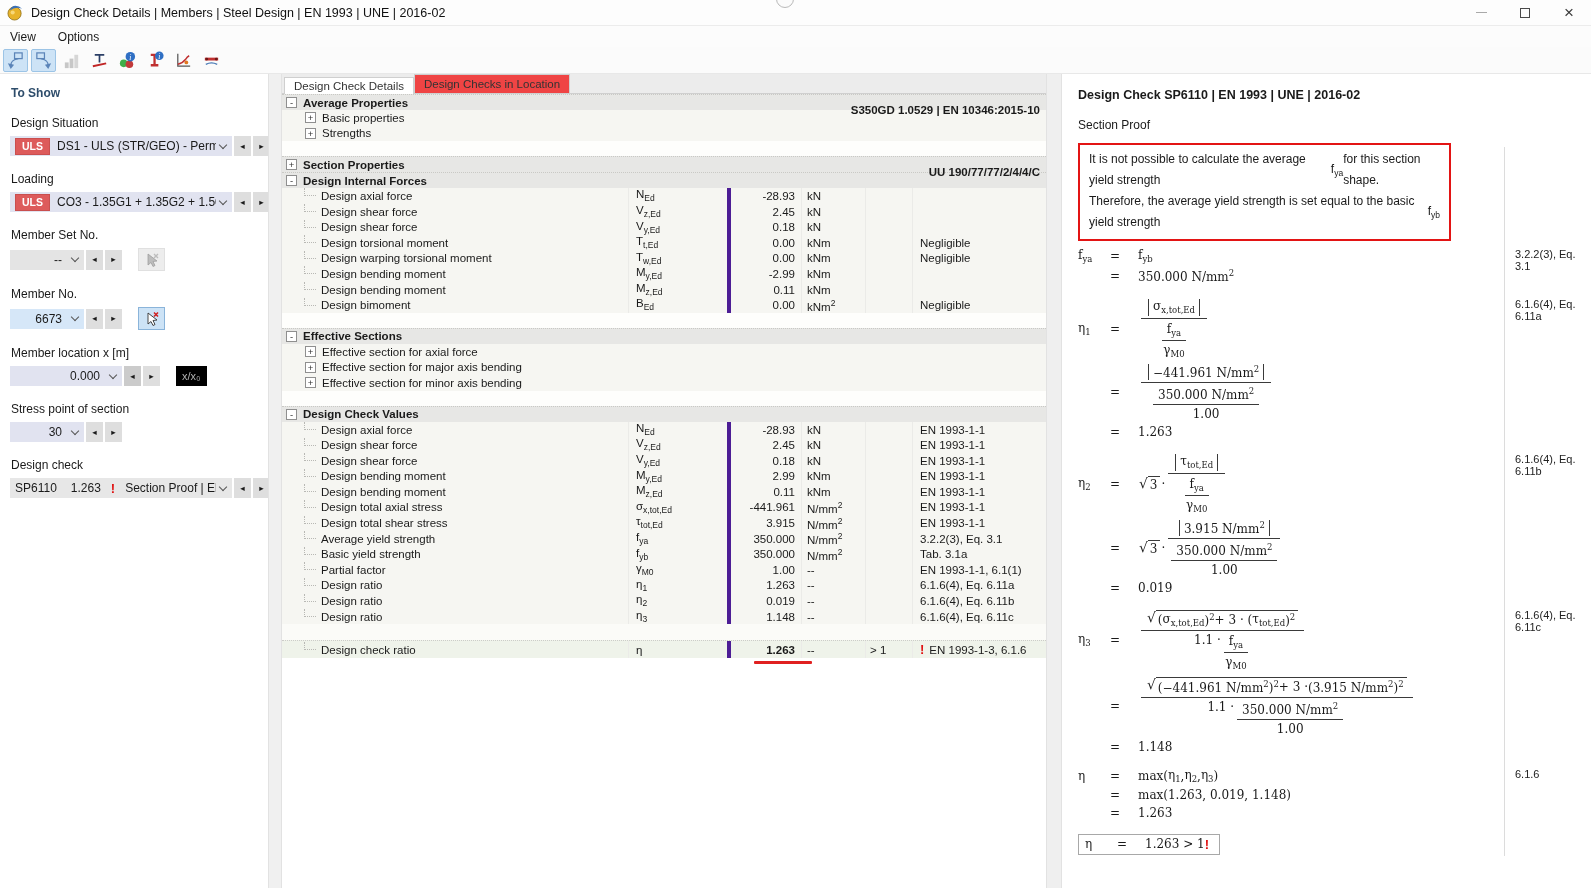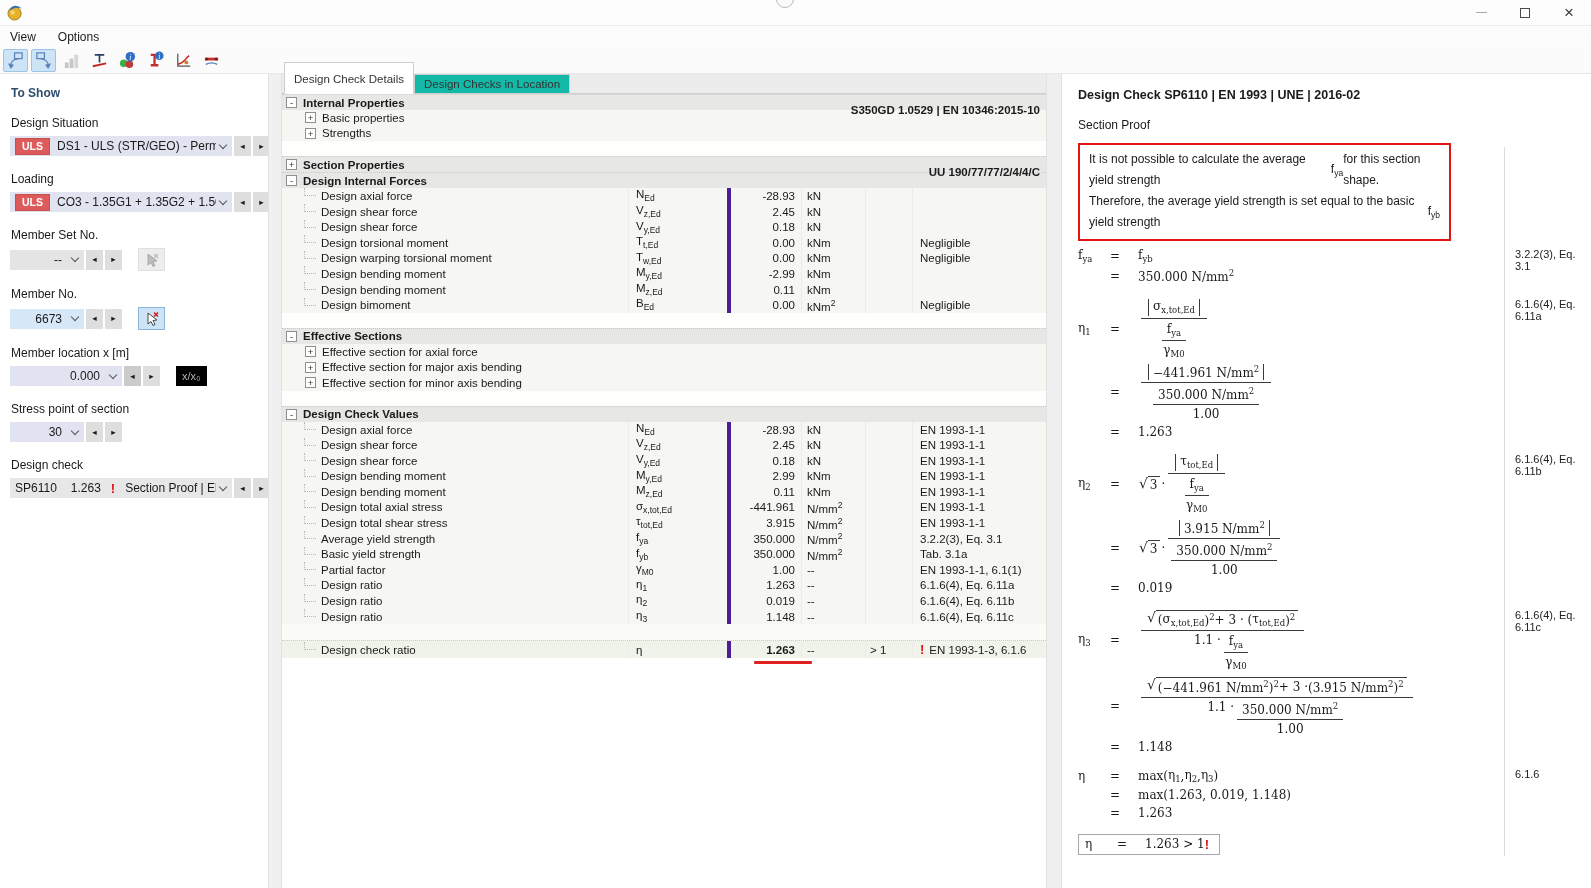--- a/index.html
+++ b/index.html
@@ -62,22 +62,22 @@
   .dc-ratio { margin-right:10px; }
   .dc-desc { margin-left:10px; white-space:nowrap; overflow:hidden; }
 
   .warn-excl { color:#e01212; font-weight:700; font-size:13px; line-height:1;
     font-family:"Liberation Sans",sans-serif; }
 
   
   .tabbar { height:20px; background:#ececec; display:flex; align-items:flex-end;
     border-bottom:1px solid #cfcfcf; padding-left:2px; }
   .tab { height:19px; padding:0 9px; font-size:11.5px; display:flex; align-items:center;
-    border:1px solid #cfcfcf; border-bottom:none; background:#14b8a6; color:#333; }
-  .tab.active { background:#fff; margin-bottom:-1px; height:32px; }
+    border:1px solid #cfcfcf; border-bottom:none; background:#ef4444; color:#333; }
+  .tab.active { background:#fff; margin-bottom:-1px; height:17px; }
 
   .check-table { flex:1; font-size:11.5px; position:relative; }
   .sec-h { height:16px; background:#e7e7e5; display:flex; align-items:center;
     border-top:1px dotted #c9c9c5; font-weight:600; }
   .sec-right { margin-left:auto; padding-right:6px;margin-top:15px; }
   .exp { width:11px; height:11px; border:1px solid #8f8f8f; background:#fff; font-size:9.5px;
     line-height:9px; display:flex; align-items:center; justify-content:center;
     margin:0 6px 0 4px; font-weight:400; color:#333; flex:0 0 auto; }
   .t-child { height:15.6px; background:#f6f6f2; display:flex; align-items:center; padding-left:19px; }
   .t-row { height:15.6px; background:#f6f6f2; display:flex; align-items:stretch; }
@@ -136,20 +136,21 @@
 </style>
 </head>
 <body>
 
 <div class="titlebar">
   <svg class="app-icon" viewBox="0 0 18 18">
     <circle cx="8" cy="10" r="7" fill="#e8b32a" stroke="#8a6a10" stroke-width="0.8"></circle>
     <path d="M3 7 Q9 2 16 5 Q12 1 7 2 Q4 3 3 7 Z" fill="#3a6fb5"></path>
     <circle cx="6" cy="9" r="2.2" fill="#f7d879"></circle>
   </svg>
+  <span class="title-text">Design Check Details | Members | Steel Design | EN 1993 | UNE | 2016-02</span>
   <span class="notch"></span>
   <div class="win-buttons">
     <span class="win-btn">
         <span class="glyph-min"></span>
       </span>
     <span class="win-btn">
         <span class="glyph-max"></span>
       </span>
     <span class="win-btn">
         <span class="glyph-close">×</span>
@@ -319,21 +320,21 @@
   <div class="vsplit1"></div>
 
   <div class="mid-panel">
     <div class="tabbar">
       <span class="tab active">Design Check Details</span>
       <span class="tab">Design Checks in Location</span>
     </div>
     <div class="check-table">
         <div class="sec-h">
           <span class="exp">-</span>
-          <span>Internal Properties</span>
+          <span>Average Properties</span>
           <span class="sec-right">S350GD 1.0529 | EN 10346:2015-10</span>
         </div>
         <div class="t-child">
           <span class="exp">+</span>
           <span>Basic properties</span>
         </div>
         <div class="t-child">
           <span class="exp">+</span>
           <span>Strengths</span>
         </div>

